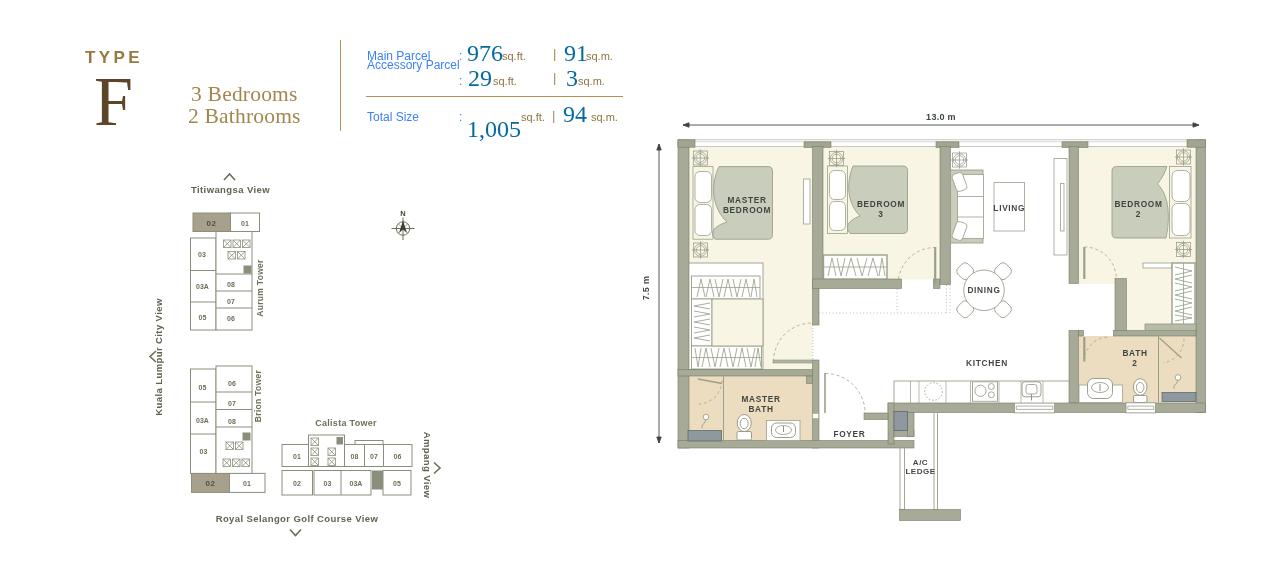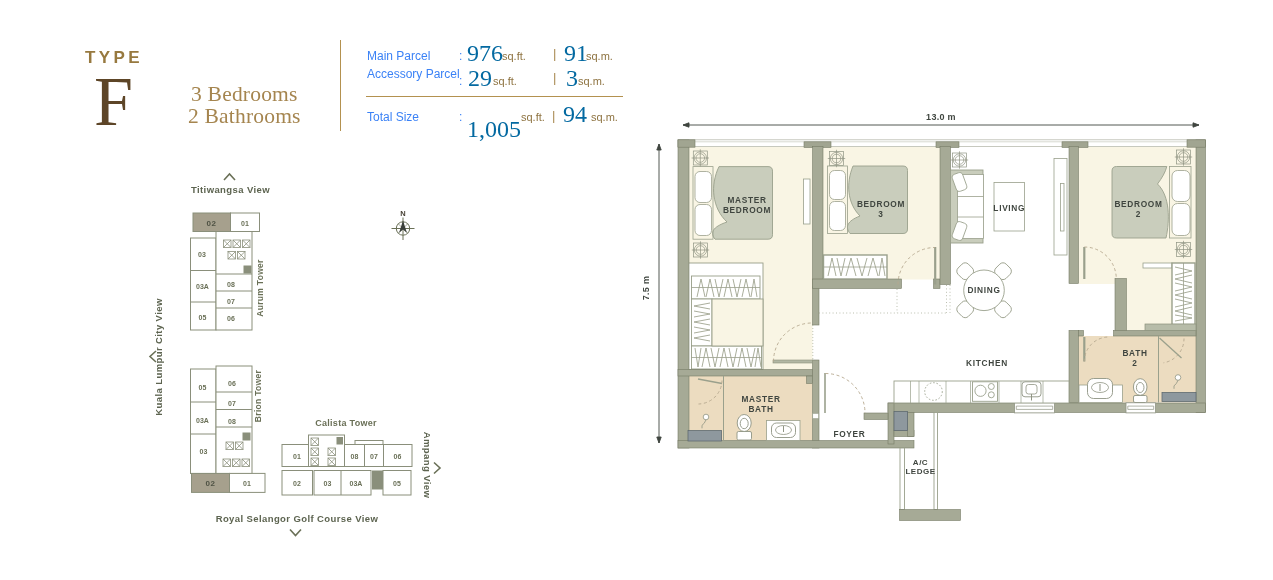--- a/index.html
+++ b/index.html
@@ -28,21 +28,21 @@
   <div class="abs goldline" style="left:340px;top:40px;width:1px;height:91px;"></div>
 
   <div class="abs tlab" style="left:367px;top:48.5px;">Main Parcel</div>
   <div class="abs tlab" style="left:459px;top:48.5px;">:</div>
   <div class="abs tnum" style="left:467px;top:40px;">976</div>
   <div class="abs tunit" style="left:502px;top:50px;">sq.ft.</div>
   <div class="abs tbar" style="left:553px;top:46px;">|</div>
   <div class="abs tnum" style="left:564px;top:40px;">91</div>
   <div class="abs tunit" style="left:586px;top:50px;">sq.m.</div>
 
-  <div class="abs tlab" style="left:367px;top:67px;">Accessory Parcel</div>
+  <div class="abs tlab" style="left:367px;top:58px;">Accessory Parcel</div>
   <div class="abs tlab" style="left:459px;top:73.5px;">:</div>
   <div class="abs tnum" style="left:468px;top:65px;">29</div>
   <div class="abs tunit" style="left:493px;top:74.5px;">sq.ft.</div>
   <div class="abs tbar" style="left:553px;top:70px;">|</div>
   <div class="abs tnum" style="left:566px;top:65px;">3</div>
   <div class="abs tunit" style="left:578px;top:74.5px;">sq.m.</div>
 
   <div class="abs goldline" style="left:366px;top:96px;width:257px;height:1px;"></div>
 
   <div class="abs tlab" style="left:367px;top:110px;">Total Size</div>

